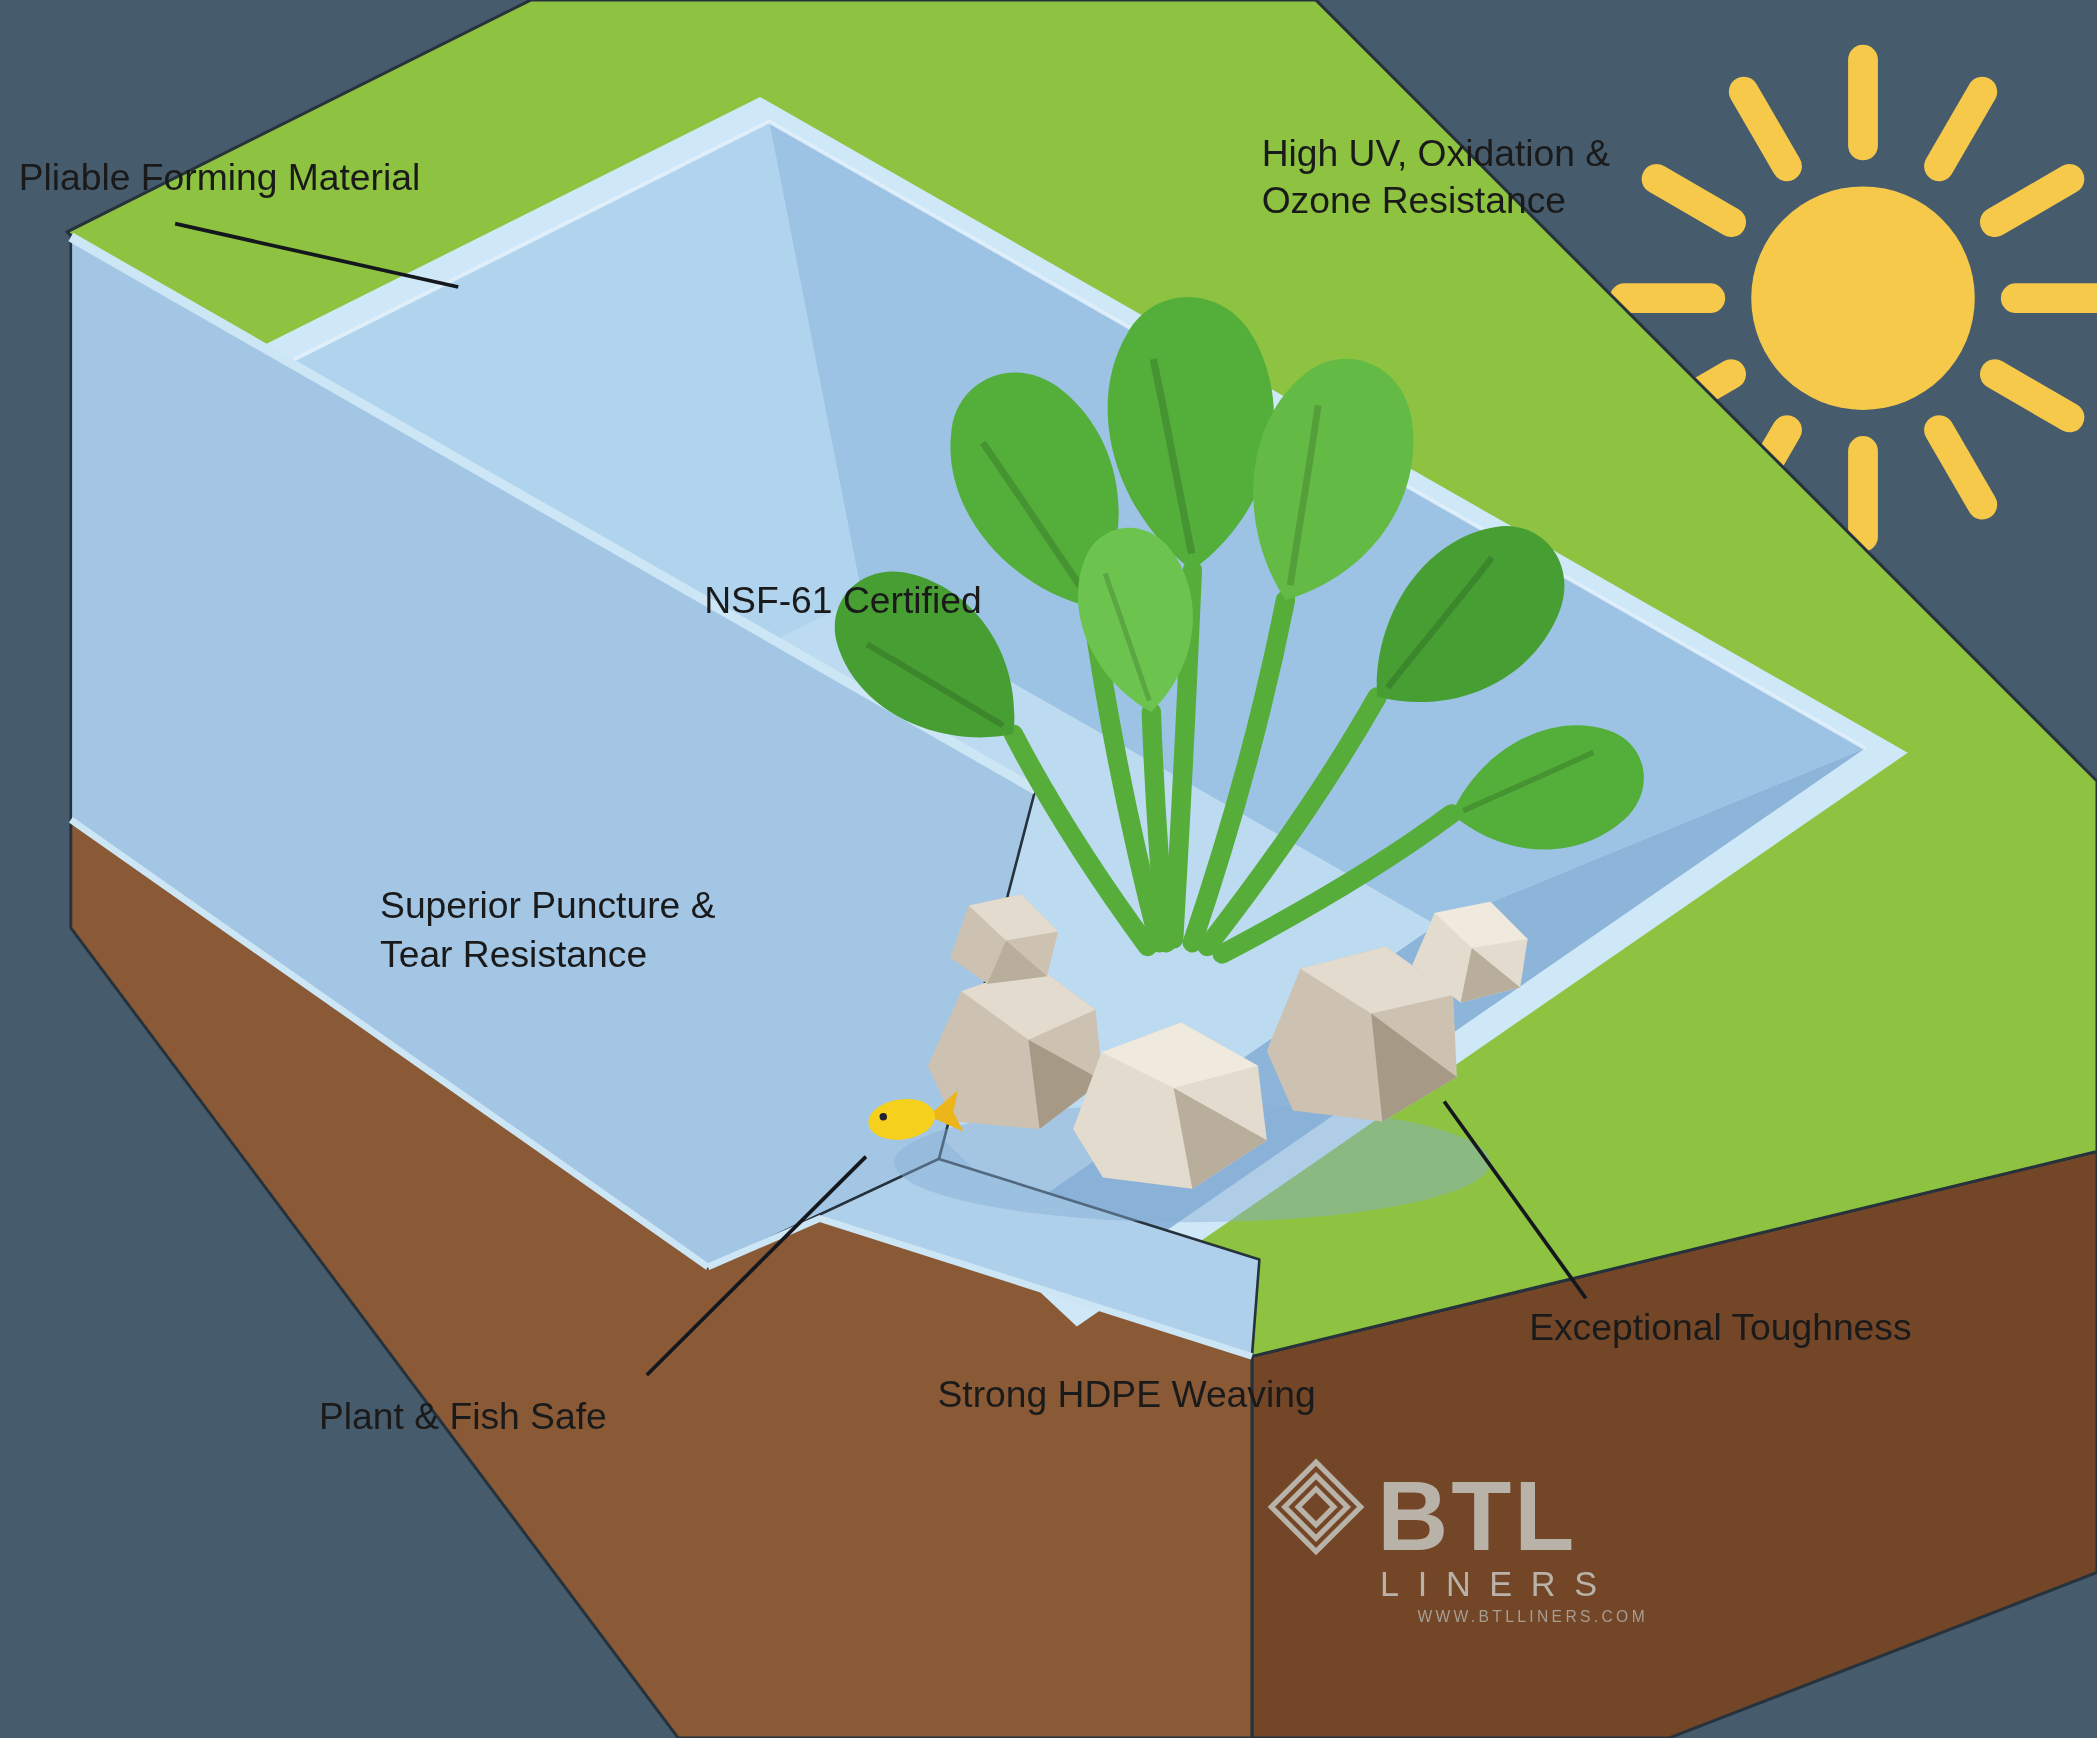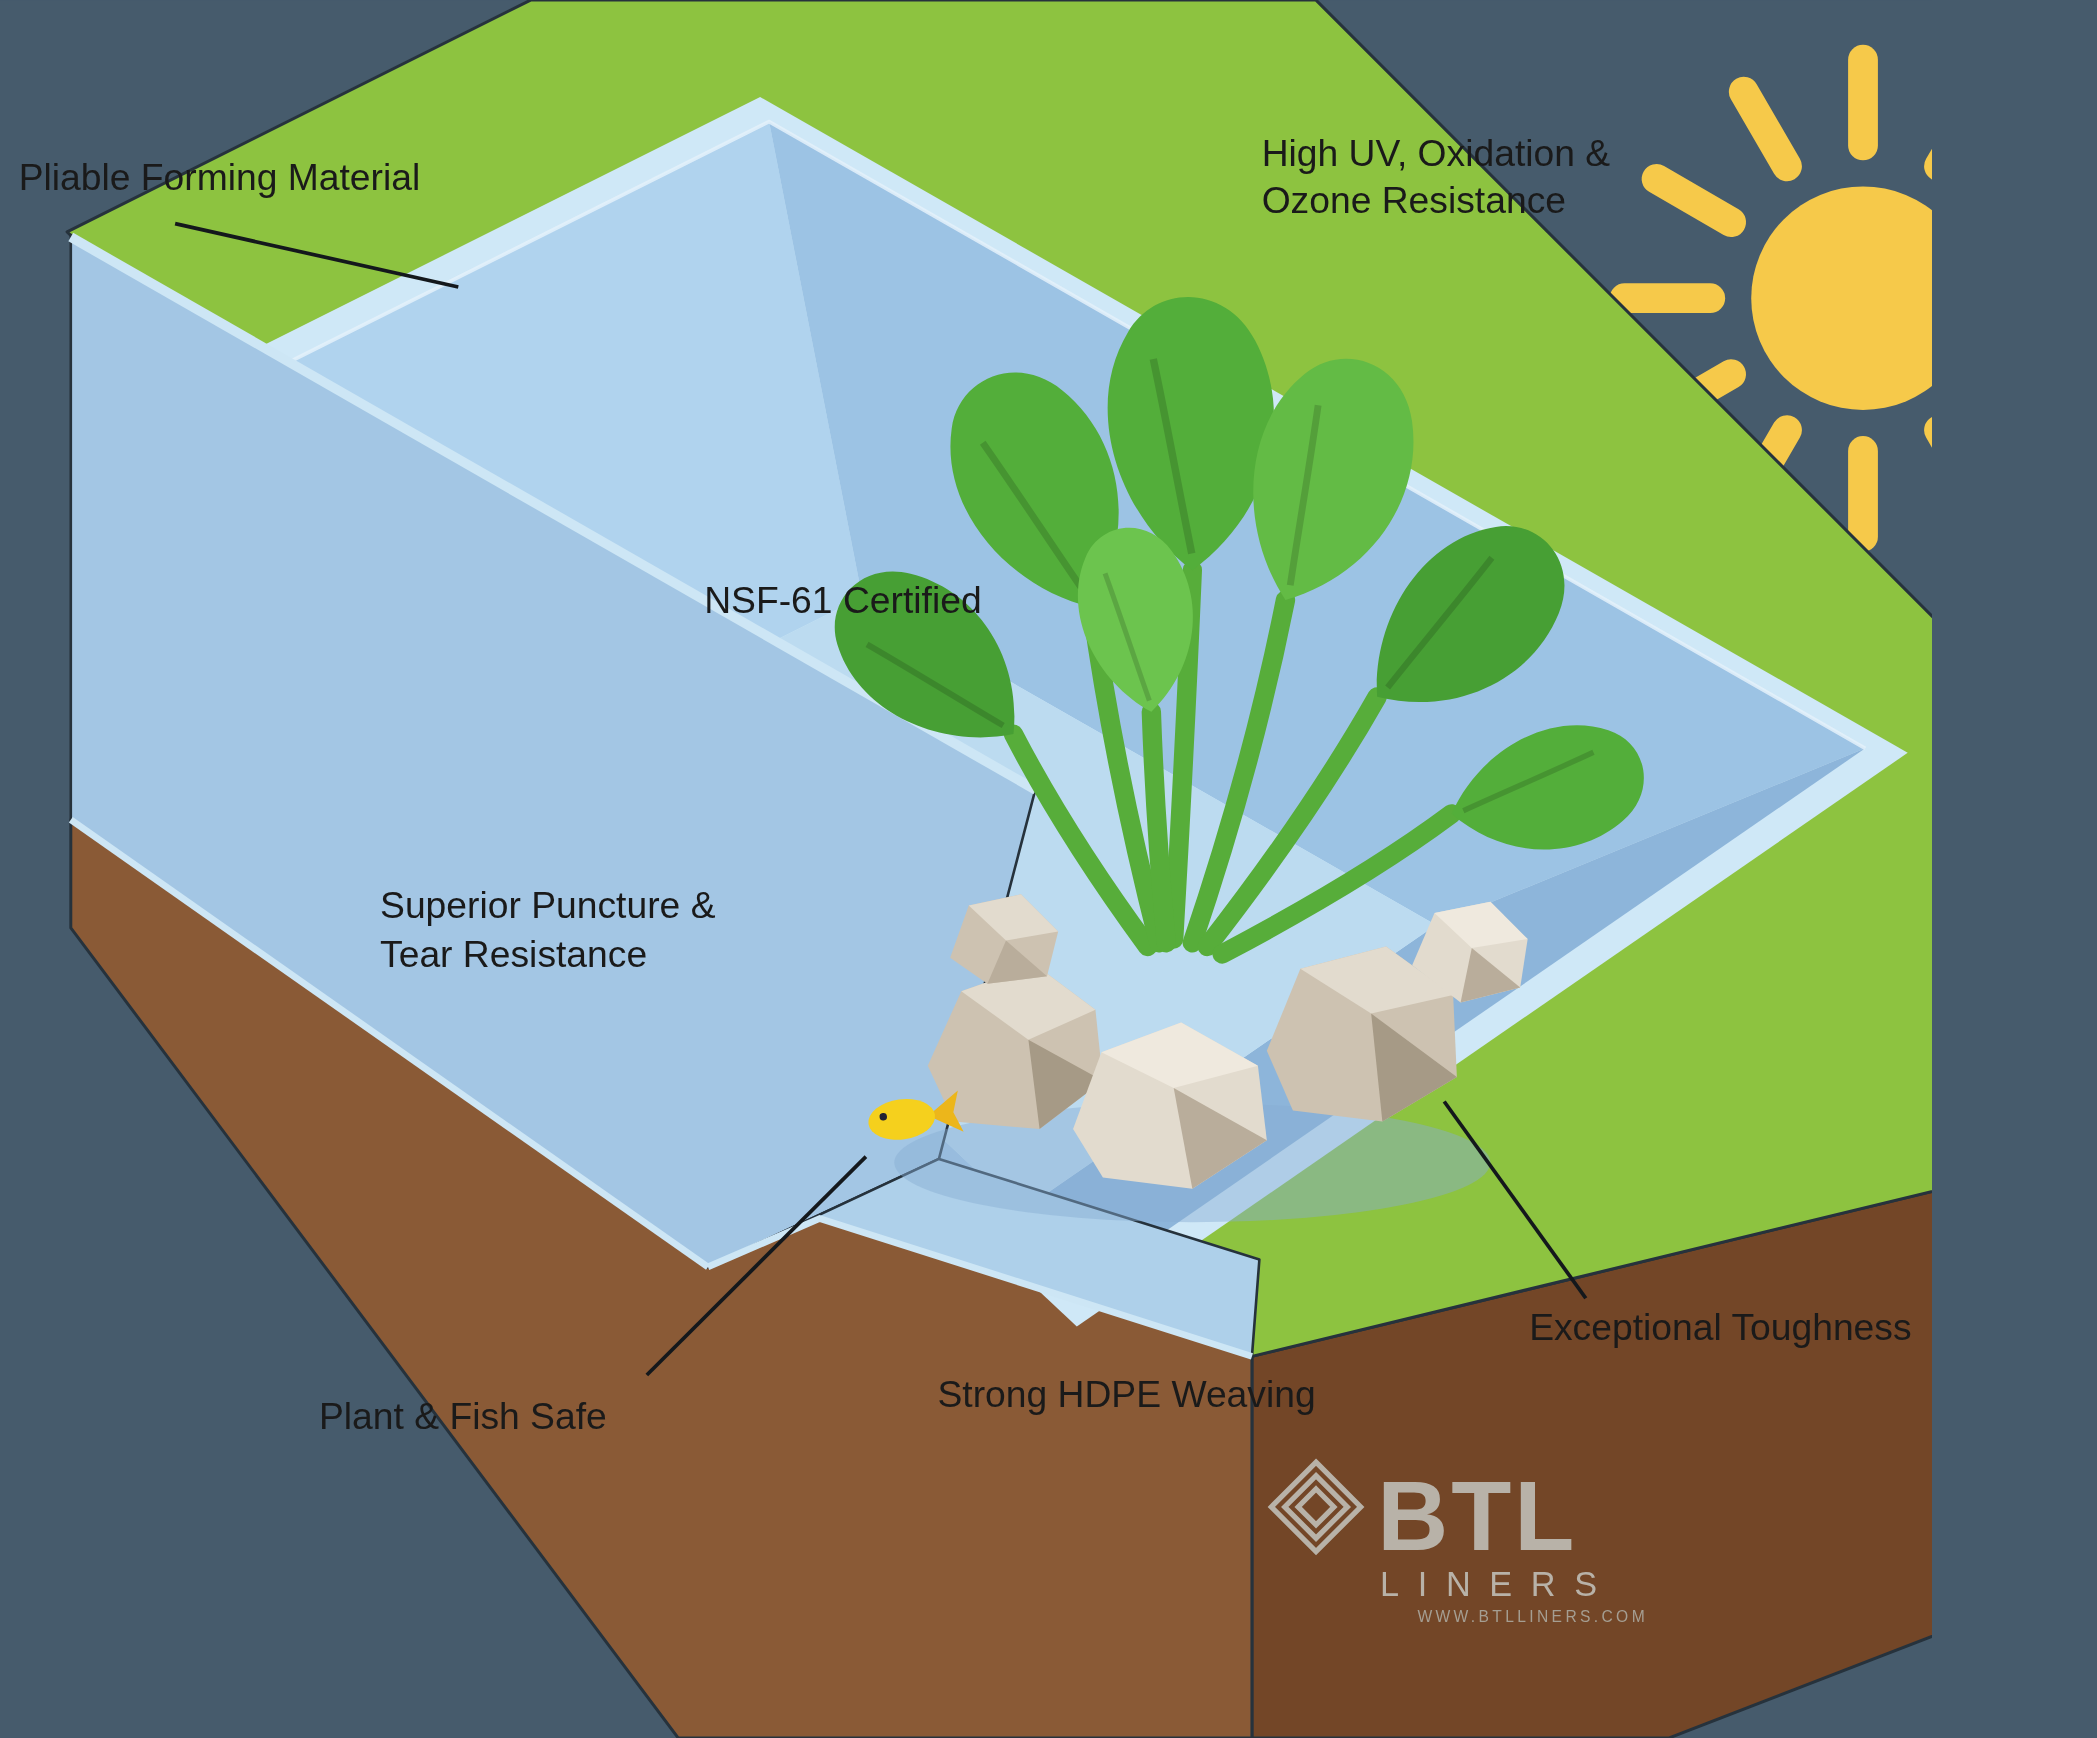--- a/index.html
+++ b/index.html
@@ -1,18 +1,18 @@
 <!DOCTYPE html>
 <html style="--bg: #465b6c; --grass: #8dc340; --dirt_front: #8a5a36; --dirt_side: #734627; --rim: #cfe8f7; --wall_nw: #b0d3ee; --wall_ne: #9cc3e4; --wall_se: #8db5da; --wall_sw: #a6c9e7; --floor: #bcdbf0; --cross_section: #a3c6e4; --shelf: #aed0ea; --liner_edge: #cde6f5; --water_highlight: #e4f1fa; --outline: #26323c; --sun: #f6c94a; --stem: #57ad3a; --leaf_dark: #479f34; --leaf_mid: #53ae3a; --leaf_light: #63bb45; --leaf_pale: #6cc44e; --rock_base: #cdc2b1; --rock_light: #e2dbce; --rock_mid: #b9ad9b; --rock_dark: #a69a86; --fish_body: #f5d01d; --fish_tail: #ecb61b; --text: #1a1a1a; --leader: #14181c; --logo: #b8b2a8; --logo_dim: #a59e92;font-size:12px"><head>
 <meta charset="utf-8">
 <title>Diagram</title>
 <style>
   html,body{margin:0;padding:0;}
   body{background:#465b6c;font-family:"Liberation Sans", sans-serif;}
-  .stage{position:relative;width:1932px;height:1738px;overflow:hidden;}
+  .stage{position:relative;width:2097px;height:1738px;overflow:hidden;}
   svg{display:block;}
   text{font-family:"Liberation Sans", sans-serif;}
   .callout{font-size:50px;fill:var(--text);}
   .logo-big{font-size:132px;font-weight:bold;letter-spacing:4px;fill:var(--logo);}
   .logo-sub{font-size:46px;letter-spacing:25px;fill:var(--logo);}
   .logo-url{font-size:21px;letter-spacing:4.5px;fill:var(--logo_dim);}
 </style>
 </head>
 <body>
 

